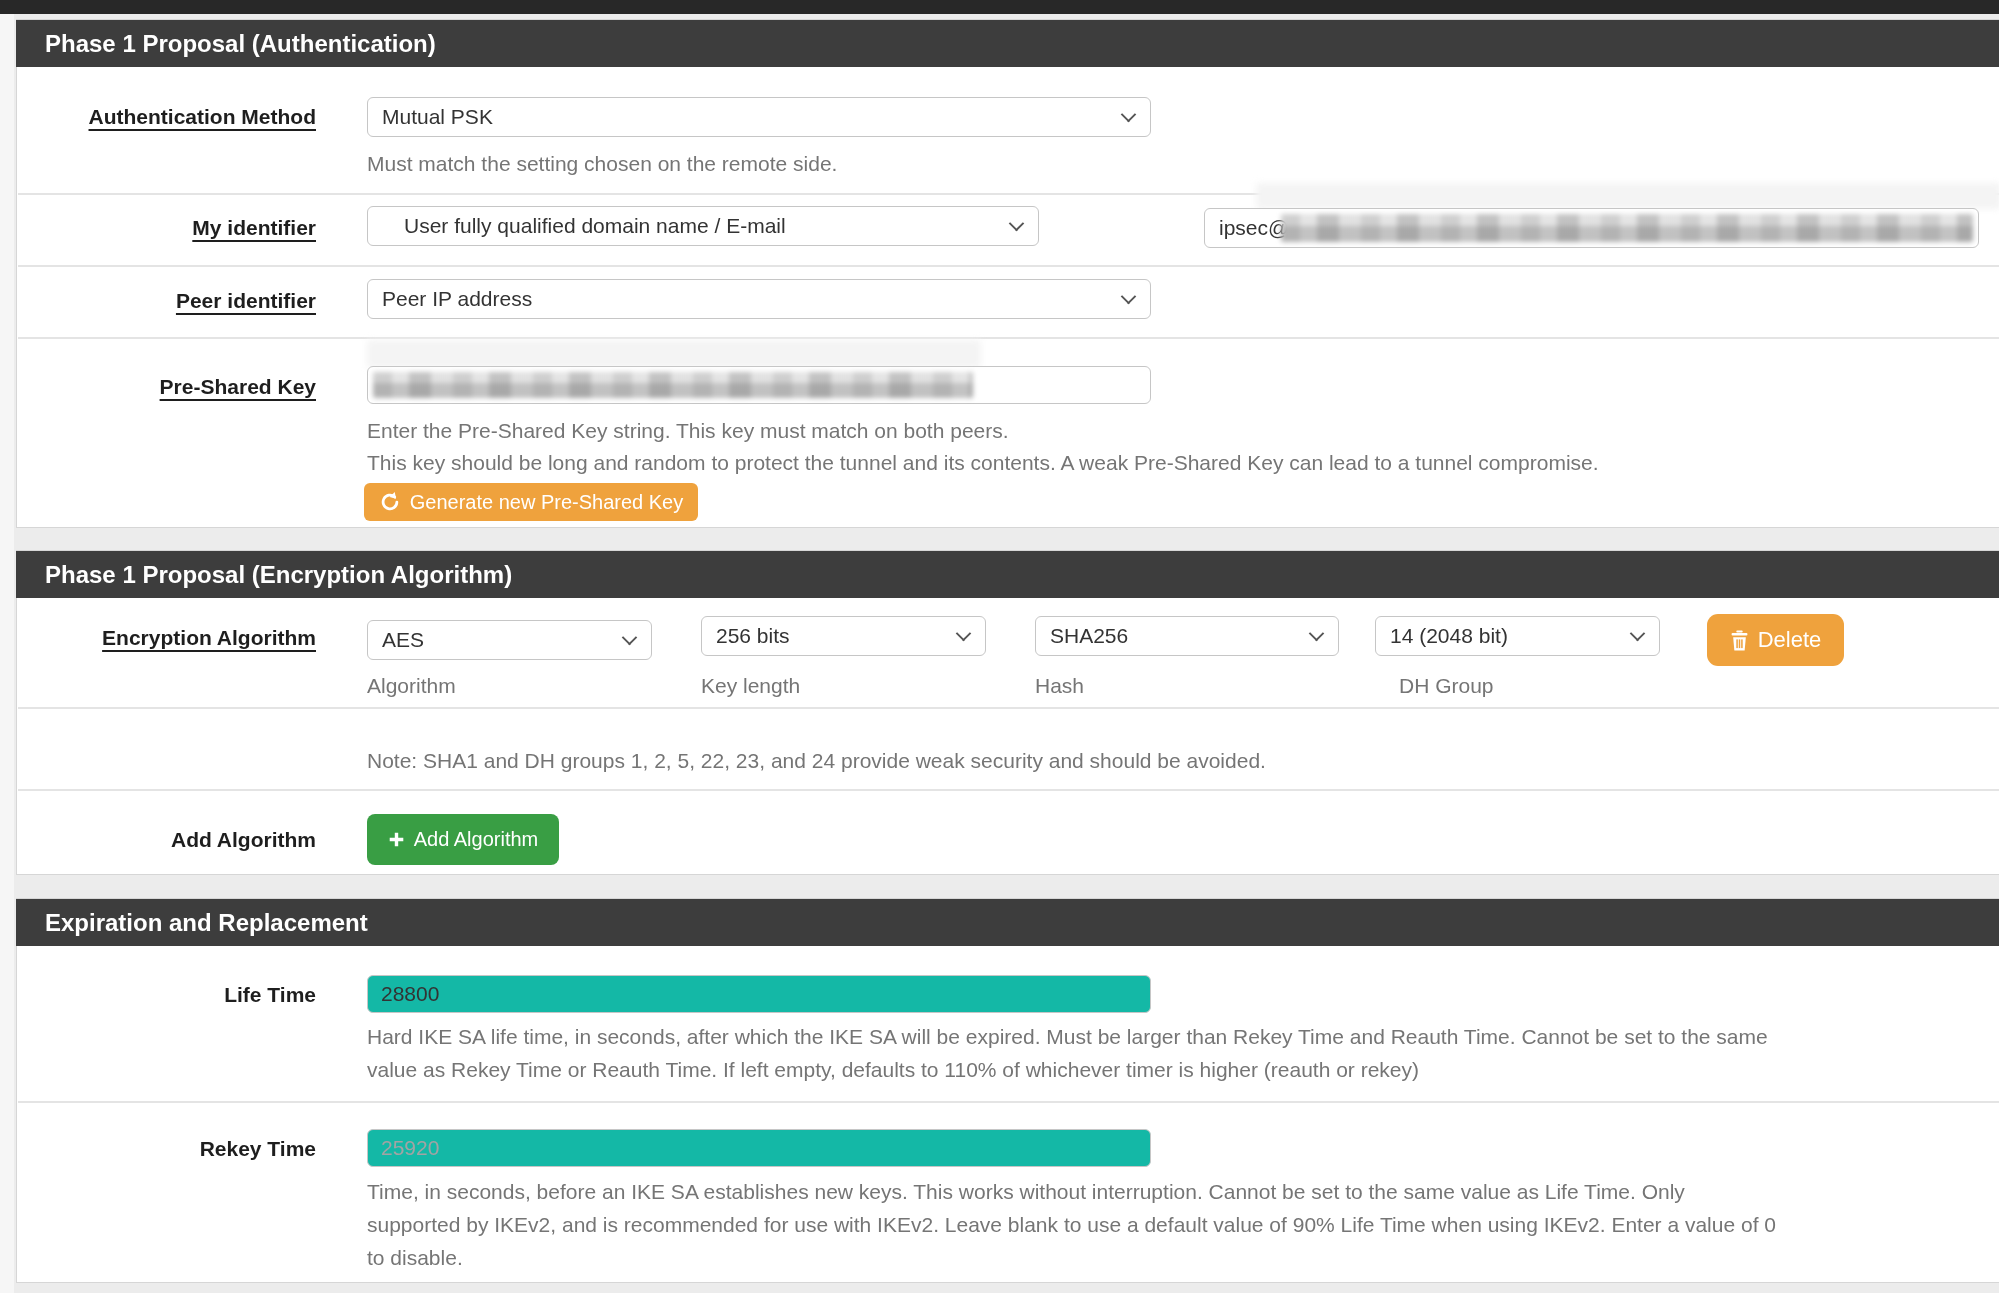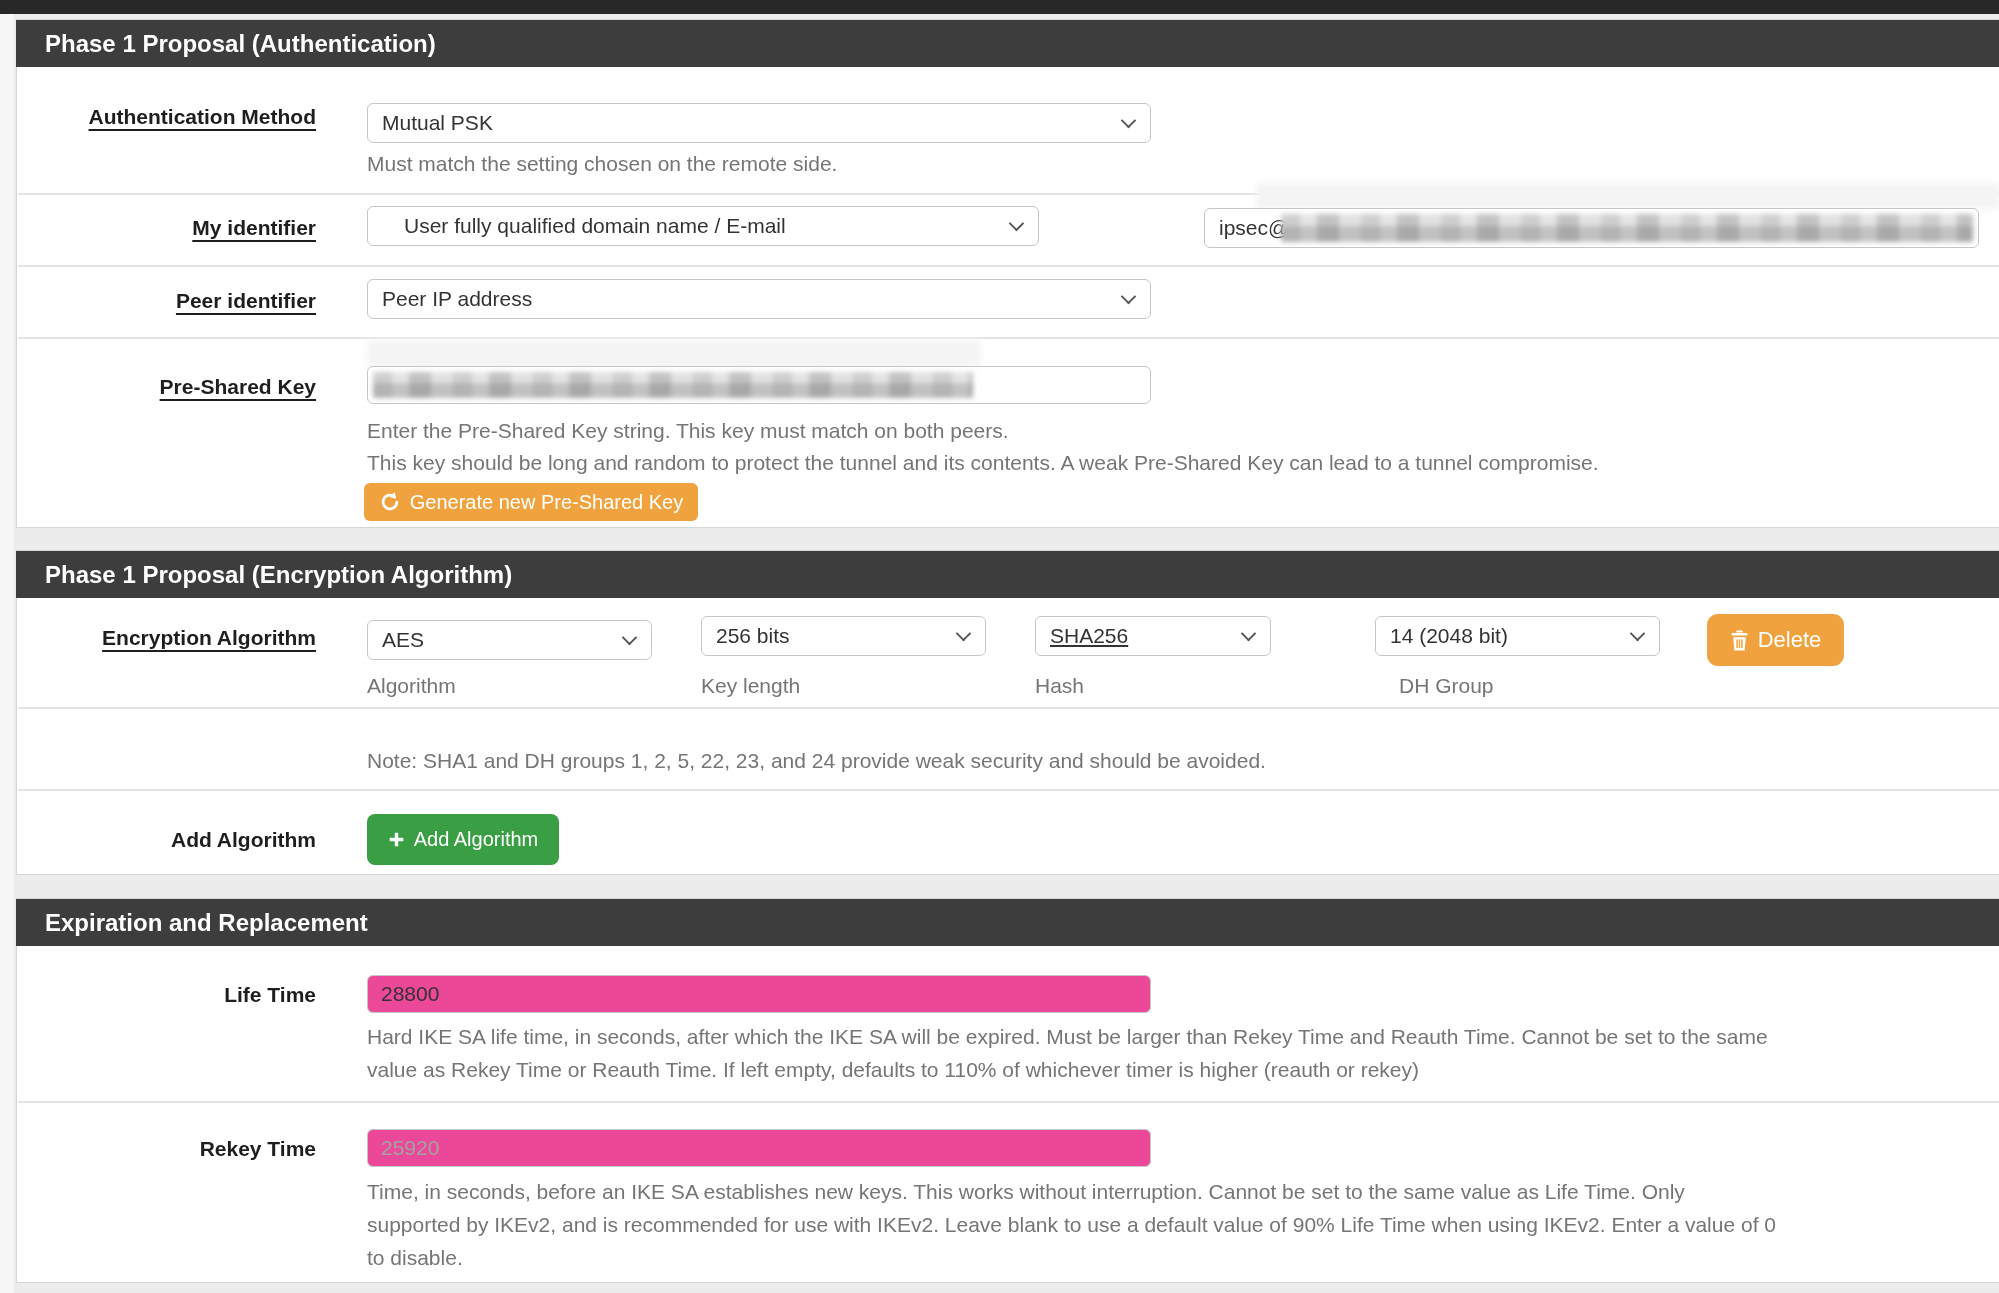--- a/index.html
+++ b/index.html
@@ -29,21 +29,21 @@
 
   .select, .tinput {
     position:absolute; height:40px; background:#fff;
     border:1.5px solid #c6c6c6; border-radius:6px;
     display:flex; align-items:center; padding:0 14px;
     font-size:21px; color:#333; white-space:nowrap;
   }
   .chev { position:absolute; right:16px; top:50%; width:11px; height:11px;
           border-right:2.2px solid #555; border-bottom:2.2px solid #555;
           transform:translateY(-72%) rotate(45deg); }
-  input.real { position:absolute; height:38px; background:#ec4899; border:1.5px solid #c6c6c6;
+  input.real { position:absolute; height:38px; background:#14b8a6; border:1.5px solid #c6c6c6;
                border-radius:6px; padding:0 13px; font-size:21px; color:#333;
                font-family:"Liberation Sans", sans-serif; }
   input.real::placeholder { color:#a3a3a3; opacity:1; }
 
   .btn { position:absolute; display:flex; align-items:center; justify-content:center;
          gap:9px; color:#fff; border:none; cursor:pointer; font-family:"Liberation Sans", sans-serif; }
   .btn-warning { background:var(--button_orange,#efa23d); }
   .btn-success { background:var(--button_green,#399e44); }
   .btn .ic { display:inline-flex; }
 
@@ -60,21 +60,21 @@
 
 <div id="canvas">
 
   <div class="topbar"></div>
   <div class="left-strip"></div>
 
   <div class="panel" style="top:19px; height:509px;">
     <div class="panel-header">Phase 1 Proposal (Authentication)</div>
 
     <div class="lbl" style="top:84px;"><span class="u">Authentication Method</span></div>
-    <div class="select" style="left:350px; top:83px; width:784px;">
+    <div class="select" style="left:350px; top:77px; width:784px;">
       <span>Mutual PSK</span>
       <span class="chev"></span>
     </div>
     <div class="help" style="left:350px; top:131px;">Must match the setting chosen on the remote side.</div>
     <div class="hr" style="top:173px;"></div>
 
     <div class="lbl" style="top:195px;"><span class="u">My identifier</span></div>
     <div class="select" style="left:350px; top:186px; width:672px;padding-left:36px;">
       <span>User fully qualified domain name / E-mail</span>
       <span class="chev"></span>
@@ -117,21 +117,21 @@
     <div class="lbl" style="top:74px;"><span class="u">Encryption Algorithm</span></div>
 
     <div class="select" style="left:350px; top:69px; width:285px;">
       <span>AES</span>
       <span class="chev"></span>
     </div>
     <div class="select" style="left:684px; top:65px; width:285px;">
       <span>256 bits</span>
       <span class="chev"></span>
     </div>
-    <div class="select" style="left:1018px; top:65px; width:236px;text-decoration:underline;">
+    <div class="select" style="left:1018px; top:65px; width:304px;">
       <span>SHA256</span>
       <span class="chev"></span>
     </div>
     <div class="select" style="left:1358px; top:65px; width:285px;">
       <span>14 (2048 bit)</span>
       <span class="chev"></span>
     </div>
     <button class="btn btn-warning" style="left:1690px; top:63px; width:137px; height:52px; border-radius:11px; font-size:22px;">
       <span class="ic">
         <svg viewBox="0 0 24 26" width="19" height="21">

